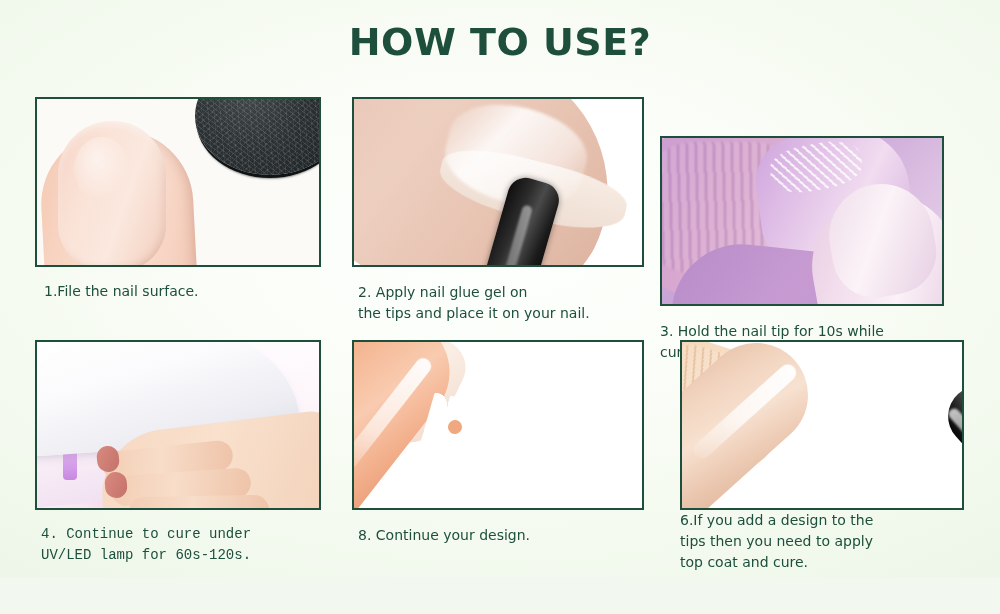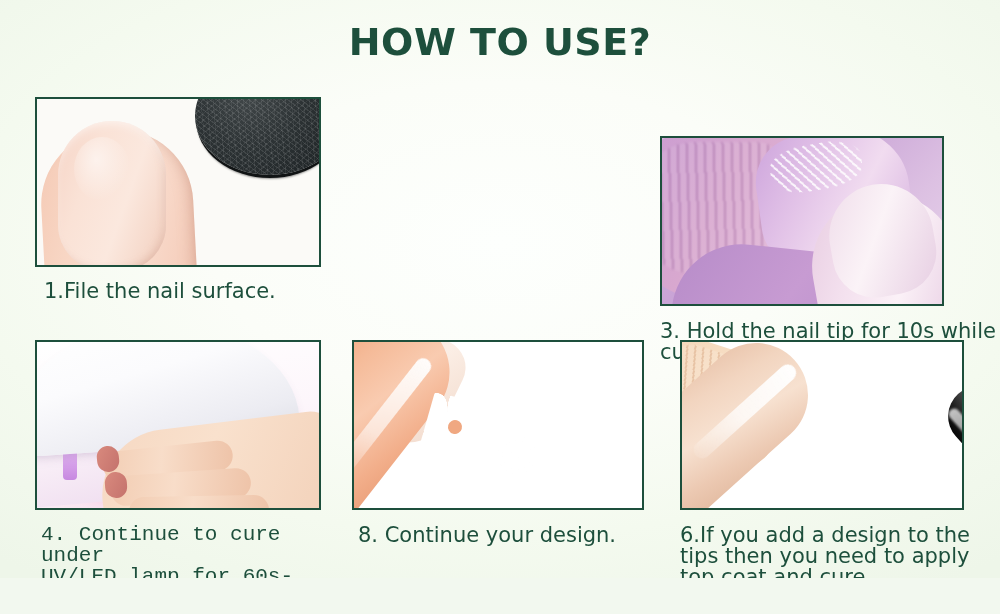--- a/index.html
+++ b/index.html
@@ -51,21 +51,21 @@
     background: #fdfcf8;
     overflow: hidden;
   }
   .photo-inner {
     position: absolute;
     inset: 0;
     overflow: hidden;
   }
   .caption {
     color: #1d4f3c;
-    font-size: 21px;
+    font-size: 14px;
     line-height: 21px;
     font-family: "DejaVu Sans", sans-serif;
     font-weight: normal;
     white-space: pre-line;
   }
 
   
   #step-1 { left: 35px;  top: 97px; }
   #step-2 { left: 352px; top: 97px; }
   #step-3 { left: 660px; top: 97px; margin-top: 39px; }
@@ -79,21 +79,21 @@
   #step-2 .photo-frame,
   #step-5 .photo-frame { width: 292px; height: 170px; }
   #step-3 .photo-frame,
   #step-6 .photo-frame { width: 284px; height: 170px; }
 
   #step-1 .caption { margin-top: 14px; margin-left: 9px; }
   #step-2 .caption { margin-top: 15px; margin-left: 6px; }
   #step-3 .caption { margin-top: 15px; margin-left: 0px; }
   #step-4 .caption { margin-top: 14px; margin-left: 6px; text-align: left; width: 272px; font-family: Liberation Mono, monospace; }
   #step-5 .caption { margin-top: 15px; margin-left: 6px; }
-  #step-6 .caption { margin-top: 15px; margin-left: 0px; }
+  #step-6 .caption { margin-top: 0; margin-left: 0px; }
 
   
   
   
   .p1-bg { position:absolute; inset:0; background:#fbfaf7; }
   .p1-buffer {
     position: absolute;
     right: -26px; top: -42px;
     width: 150px; height: 118px;
     border-radius: 50%;
@@ -470,20 +470,34 @@
         <div class="p1-buffer"></div>
         <div class="p1-finger"></div>
         <div class="p1-nail">
           <div class="p1-nail-shine"></div>
         </div>
       </div>
     </div>
     <div class="caption">1.File the nail surface.</div>
   </div>
 
+  <div class="step" id="step-2">
+    <div class="photo-frame">
+      <div class="photo-inner">
+        <div class="p2-bg"></div>
+        <div class="p2-nail"></div>
+        <div class="p2-tipband"></div>
+        <div class="p2-nail-gloss"></div>
+        <div class="p2-brush"></div>
+        <div class="p2-brush-hl"></div>
+      </div>
+    </div>
+    <div class="caption">2. Apply nail glue gel on
+ the tips and place it on your nail.</div>
+  </div>
 
   <div class="step" id="step-3">
     <div class="photo-frame">
       <div class="photo-inner">
         <div class="p3-bg"></div>
         <div class="p3-thumb"></div>
         <div class="p3-wrinkles"></div>
         <div class="p3-nail-tip"></div>
         <div class="p3-glue"></div>
         <div class="p3-lowerhand"></div>

